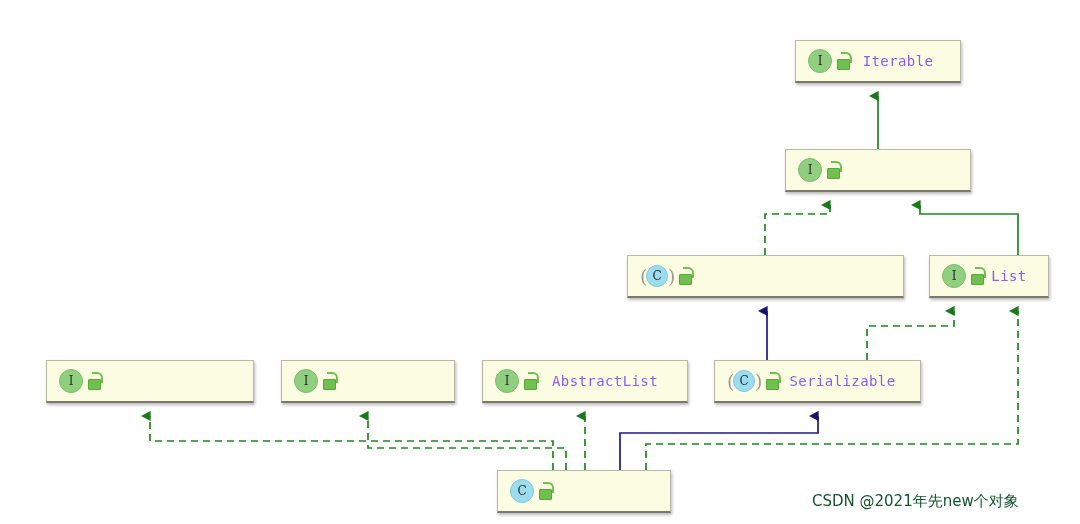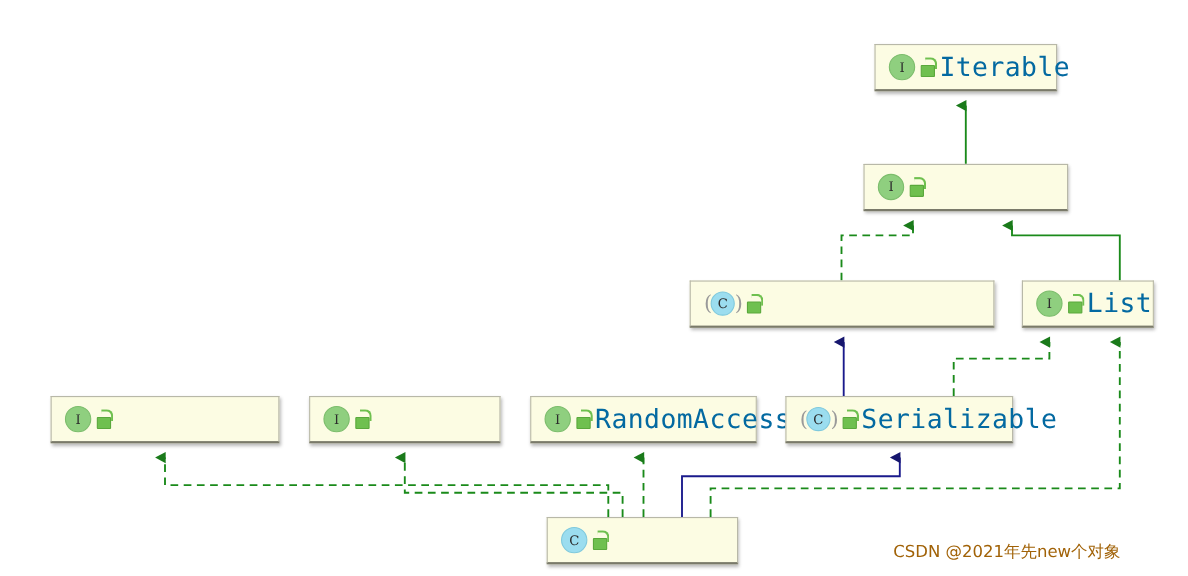--- a/index.html
+++ b/index.html
@@ -18,21 +18,21 @@
     border-bottom:2px solid #7a7a6a;
     box-sizing:border-box;
     display:flex;align-items:center;
     padding:0 12px;
     box-shadow:1px 2px 3px rgba(0,0,0,0.28);
   }
   .node .icons{display:flex;align-items:center;flex:0 0 auto;}
   .node .label{
     flex:1 1 auto;text-align:center;
     font-family:"DejaVu Sans Mono",monospace;
-    font-size:24px;color:#0369a1;letter-spacing:0.4px;
+    font-size:14px;color:#8b5cf6;letter-spacing:0.4px;
     white-space:nowrap;padding-right:6px;
   }
 
   
   .ic-iface{
     width:22px;height:22px;border-radius:50%;
     background:#8fcf7f;border:1px solid #7cbd6c;
     display:inline-flex;align-items:center;justify-content:center;
     font-family:"DejaVu Serif",serif;font-size:12px;color:#2c2c2c;
     margin-right:4px;flex:0 0 auto;
@@ -70,21 +70,21 @@
   }
   .ic-lock .shackle{
     position:absolute;left:5px;top:0px;width:9px;height:9px;
     border:2px solid #6fc04f;border-bottom:none;border-left:none;
     border-radius:0 6px 0 0;
   }
 
   .watermark{
     position:absolute;
     font-family:"DejaVu Sans",sans-serif;
-    font-size:15px;color:#a16207;white-space:nowrap;
+    font-size:15px;color:#14532d;white-space:nowrap;
   }
 </style>
 </head>
 <body>
 
 <div id="diagram">
 
   <svg class="edge-layer" width="1080" height="524" viewBox="0 0 1080 524">
     <defs>
       <marker id="ah-green" markerWidth="11" markerHeight="11" refX="5.5" refY="9.6" orient="auto" markerUnits="userSpaceOnUse">
@@ -186,21 +186,21 @@
   </div>
 
   <div class="node" style="left:482px;top:360px;width:206px;height:43px;">
     <span class="icons">
       <span class="ic-iface">I</span>
       <span class="ic-lock">
         <span class="shackle"></span>
           <span class="body"></span>
       </span>
     </span>
-    <span class="label">RandomAccess</span>
+    <span class="label">AbstractList</span>
   </div>
 
   <div class="node" style="left:714px;top:360px;width:207px;height:43px;">
     <span class="icons">
       <span class="ic-abstract">
         <span class="paren">(</span>
           <span class="circ">C</span>
           <span class="paren">)</span>
       </span>
       <span class="ic-lock">

